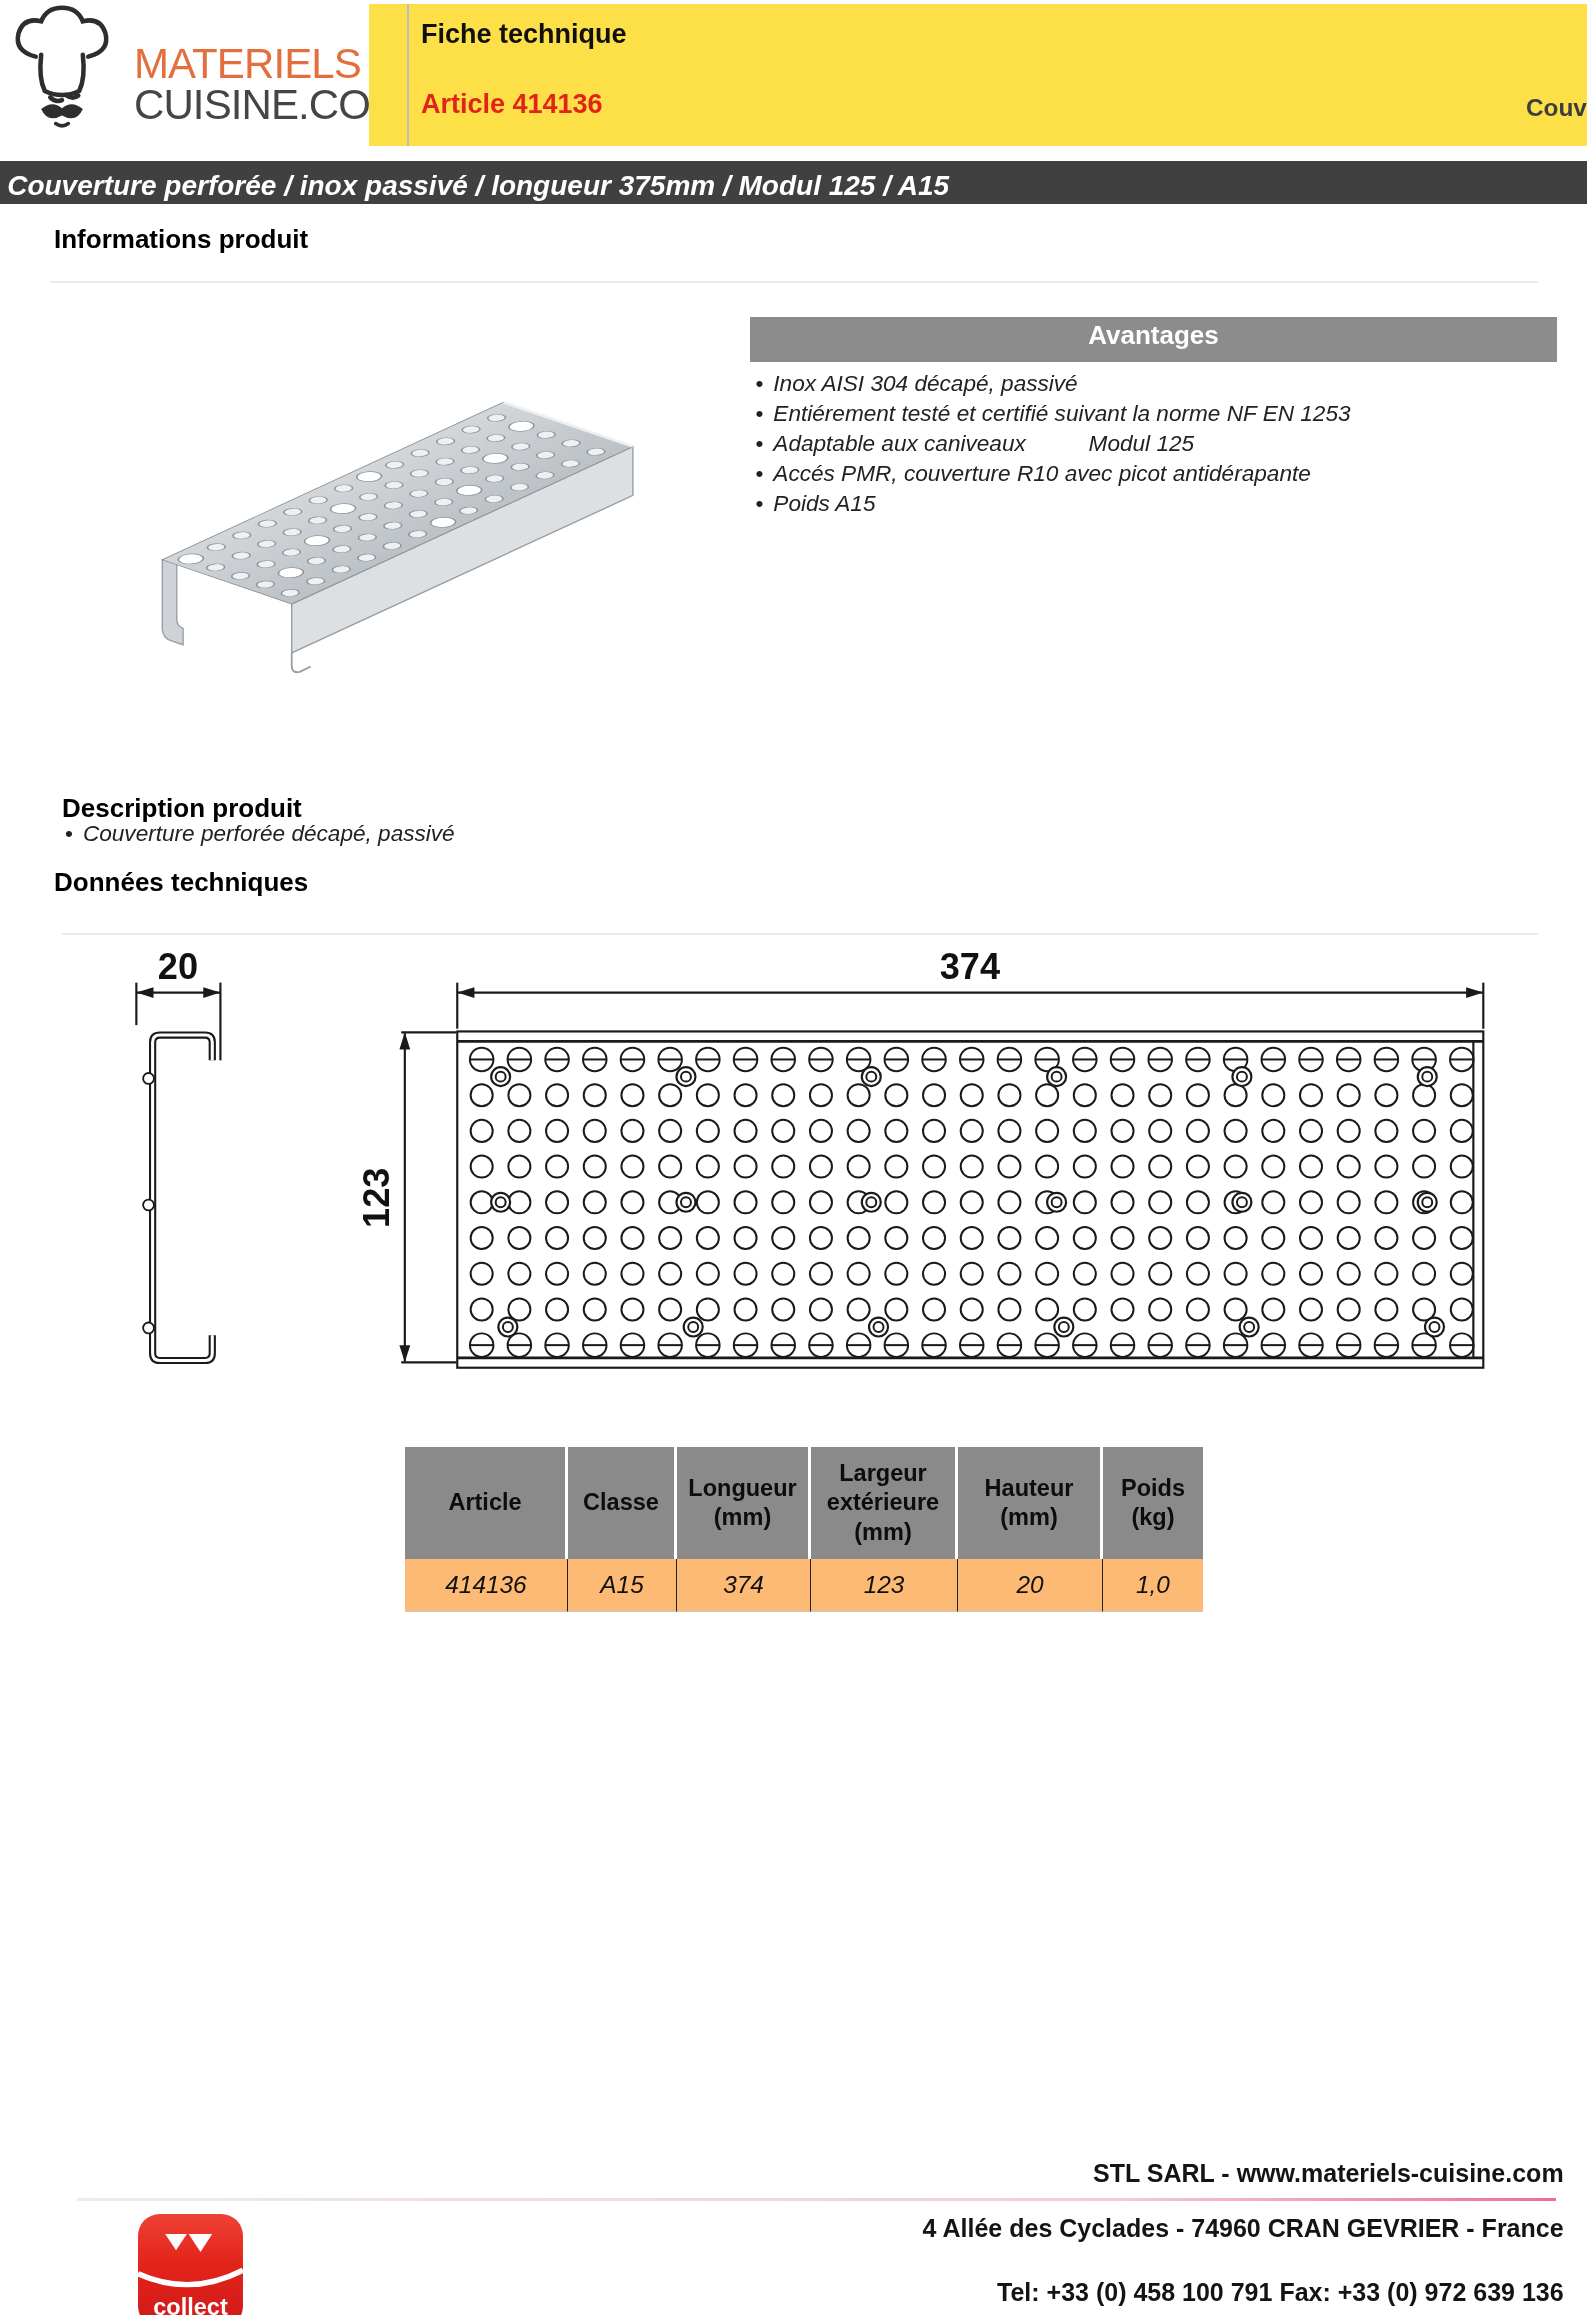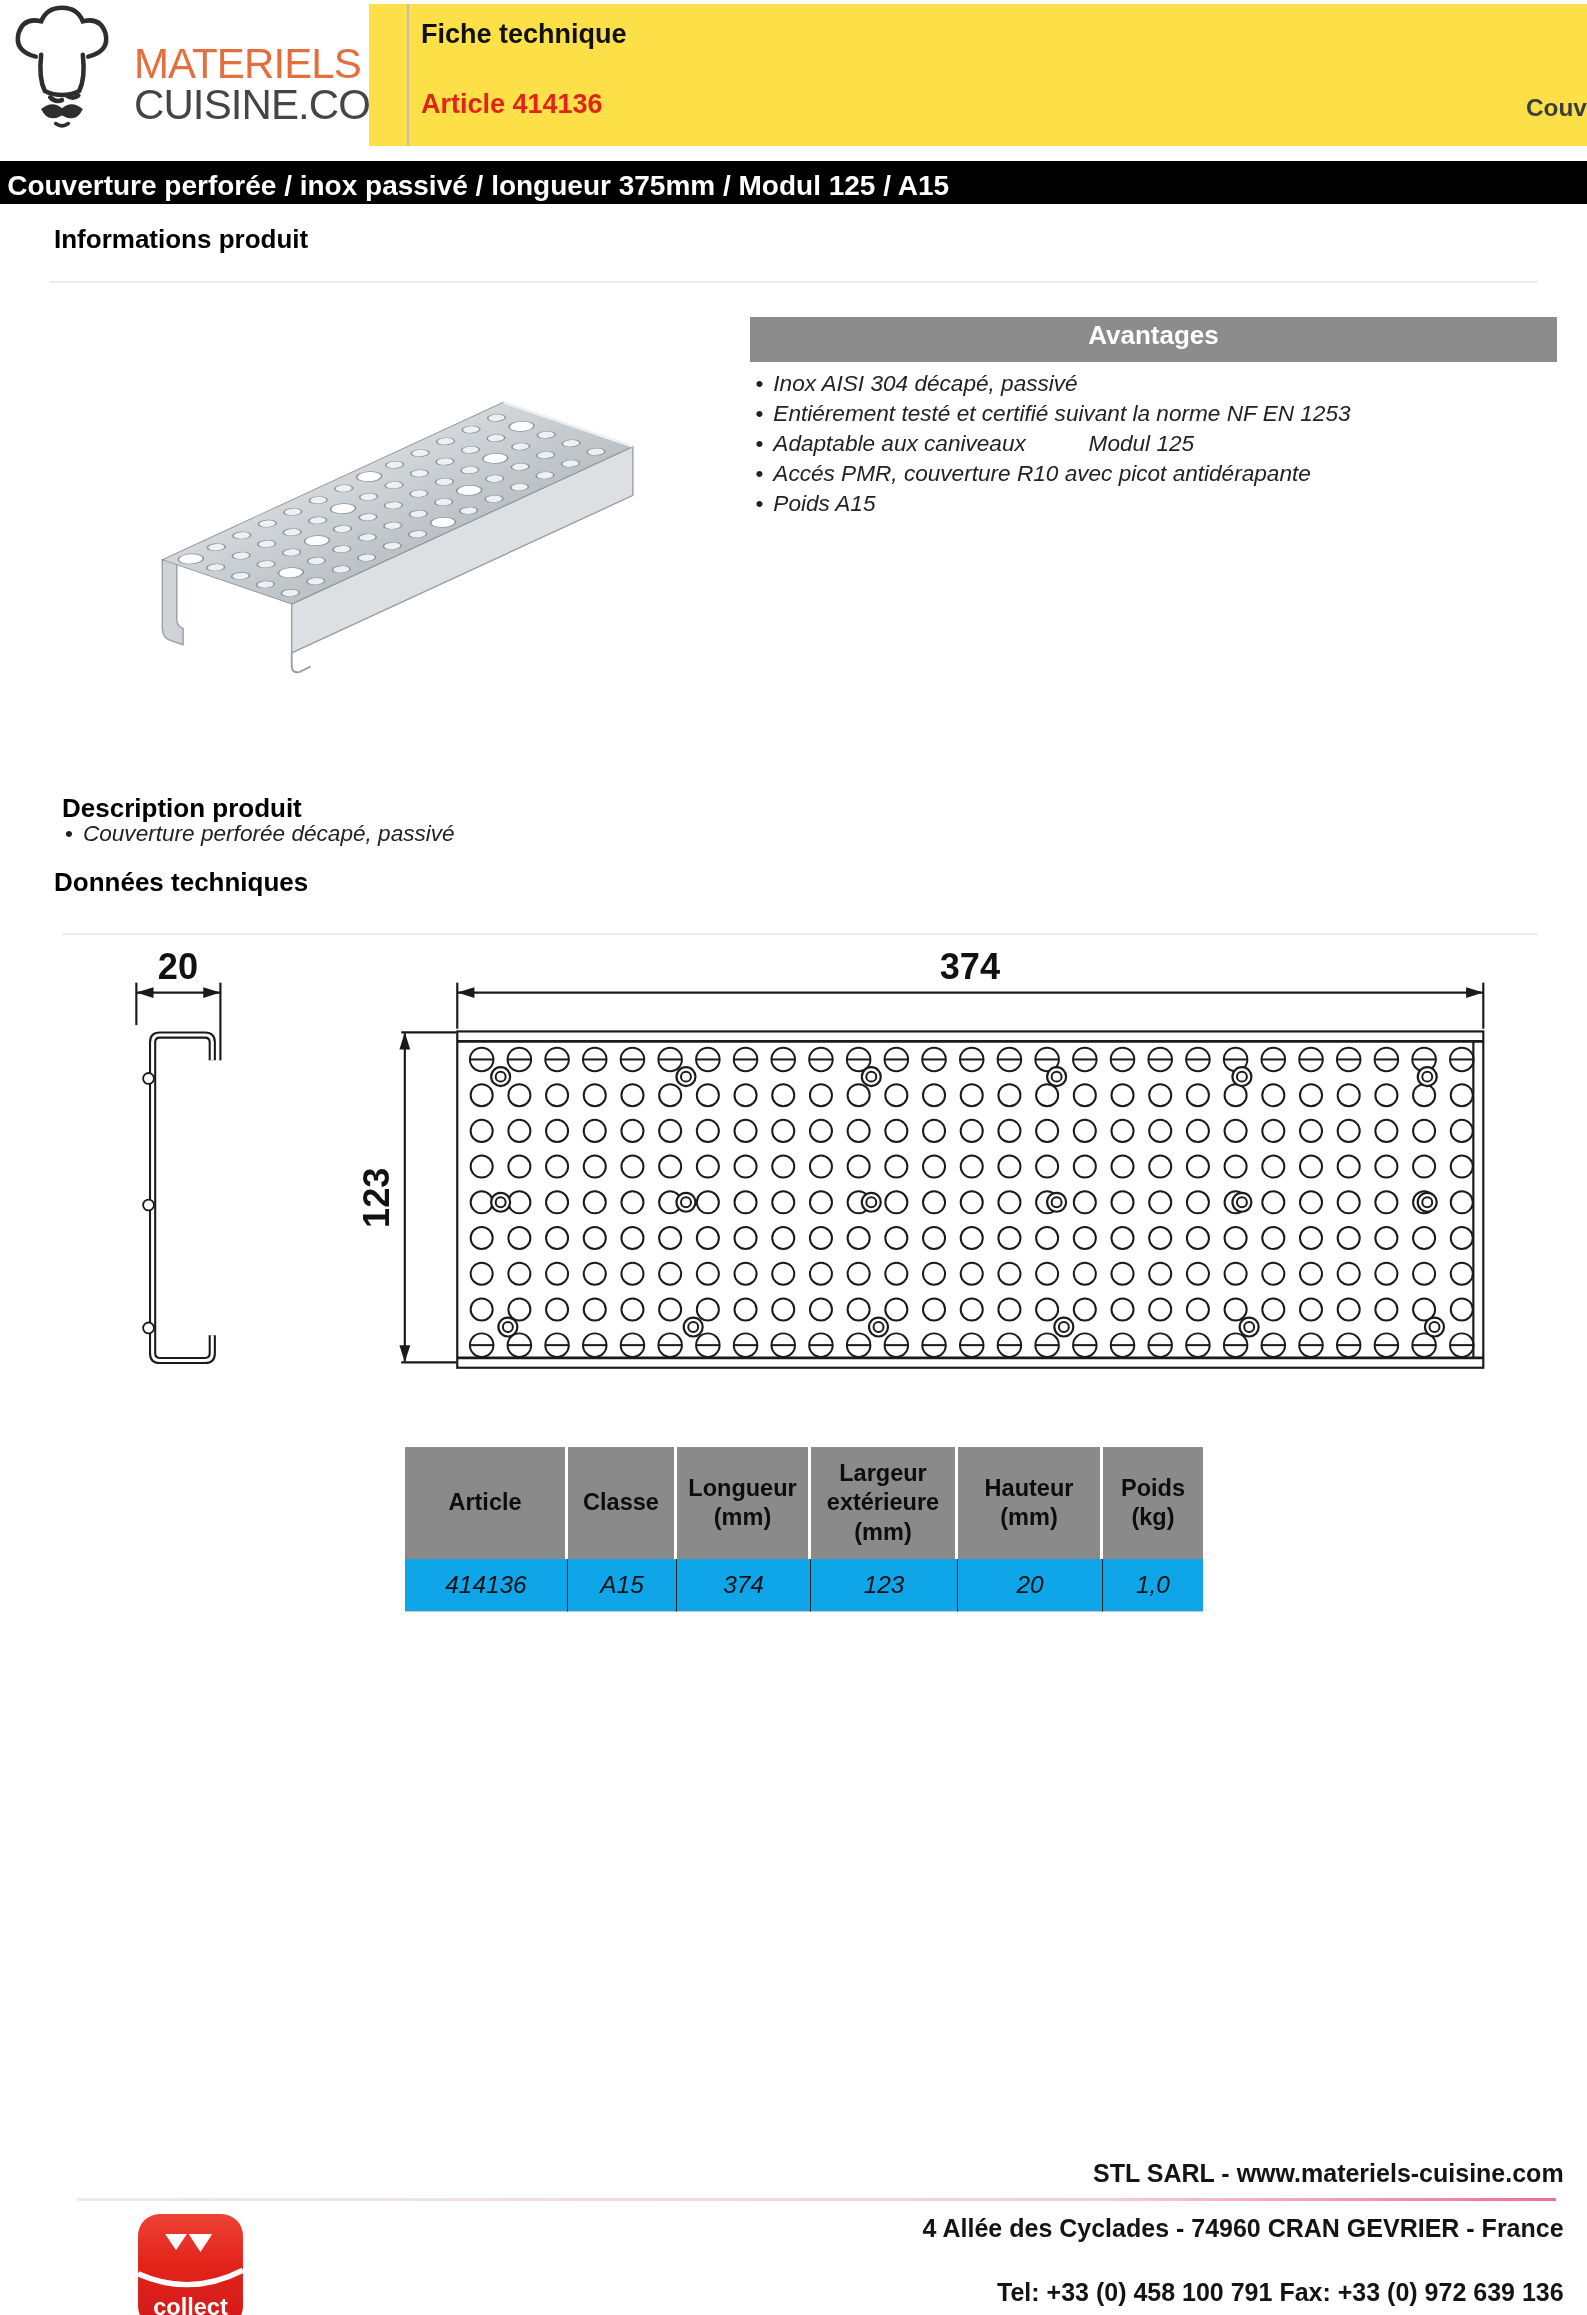--- a/index.html
+++ b/index.html
@@ -11,21 +11,21 @@
   .logo-text{position:absolute;left:134px;top:43px;line-height:41px;font-size:42px;letter-spacing:-0.9px;}
   .logo-line1{color:#e46f3e;font-weight:400;}
   .logo-line2{color:#454545;font-weight:400;}
   .header-gray{position:absolute;left:369px;top:4px;width:1373px;height:142px;background:#fde047;}
   .header-vline{position:absolute;left:38px;top:0;width:1.8px;height:142px;background:#bdbdbd;}
   .doc-type{position:absolute;left:52px;top:14.5px;font-size:27px;font-weight:bold;color:#101010;}
   .doc-article{position:absolute;left:52px;top:85px;font-size:27px;font-weight:bold;color:#e2231a;}
   .doc-category{position:absolute;right:86px;top:90px;font-size:24.4px;font-weight:bold;color:#3d3d3d;}
 
   
-  .banner{position:absolute;left:0;top:161px;width:1588px;height:43px;background:#000000;}
+  .banner{position:absolute;left:0;top:161px;width:1588px;height:43px;background:#404040;font-style:italic;}
   .banner span{display:block;padding-left:7.2px;line-height:49px;font-size:28px;font-weight:bold;color:#fff;}
 
   
   .sec-h{position:absolute;font-size:26px;font-weight:bold;color:#000;}
   .h-infos{left:54px;top:224px;}
   .h-desc{left:62px;top:753px;margin-top:40px;}
   .h-donnees{left:54px;top:867px;}
   .rule{position:absolute;height:1.8px;background:#ececec;}
   .rule1{left:50px;top:281px;width:1488px;}
   .rule2{left:62px;top:933px;width:1476px;}
@@ -46,21 +46,21 @@
   .product-svg{position:absolute;left:127px;top:375px;width:543px;height:335px;}
   .drawing-svg{position:absolute;left:0;top:932px;width:1588px;height:452px;}
   .dim{font:bold 40px "Liberation Sans",sans-serif;fill:#111;}
 
   
   .spec-table{position:absolute;left:405px;top:1447px;border-collapse:separate;border-spacing:0;table-layout:fixed;}
   .spec-table th{background:#8a8a8a;height:112px;padding:0;font-weight:bold;font-size:23.5px;color:#0d0d0d;
                  text-align:center;vertical-align:middle;border-right:3.6px solid #fff;}
   .spec-table th:last-child{border-right:none;}
   .spec-table td{height:52px;padding:0;font-style:italic;font-size:24.4px;color:#111;text-align:center;
-                 vertical-align:middle;border-right:1.8px solid #222;border-bottom:1.8px solid #c9c9c9;background:#0ea5e9;margin-top:8px;}
+                 vertical-align:middle;border-right:1.8px solid #222;border-bottom:1.8px solid #c9c9c9;background:#fdba74;margin-top:8px;}
   .spec-table td:last-child{border-right:none;}
   .th-text{white-space:pre-line;line-height:1.25;}
 
   
   .f-company{position:absolute;right:24.4px;top:2159px;font-size:25px;font-weight:bold;color:#141414;}
   .f-rule{position:absolute;left:77px;top:2198px;width:1479px;height:2.7px;
           background:linear-gradient(to right,#ececec 0%,#f3cdd6 70%,#ee6e94 100%);}
   .f-address{position:absolute;right:24.4px;top:2214px;font-size:25px;font-weight:bold;color:#141414;}
   .f-phone{position:absolute;right:24.4px;top:2278px;font-size:25px;font-weight:bold;color:#141414;}
   .collect-svg{position:absolute;left:138px;top:2214px;width:105px;height:114px;}

